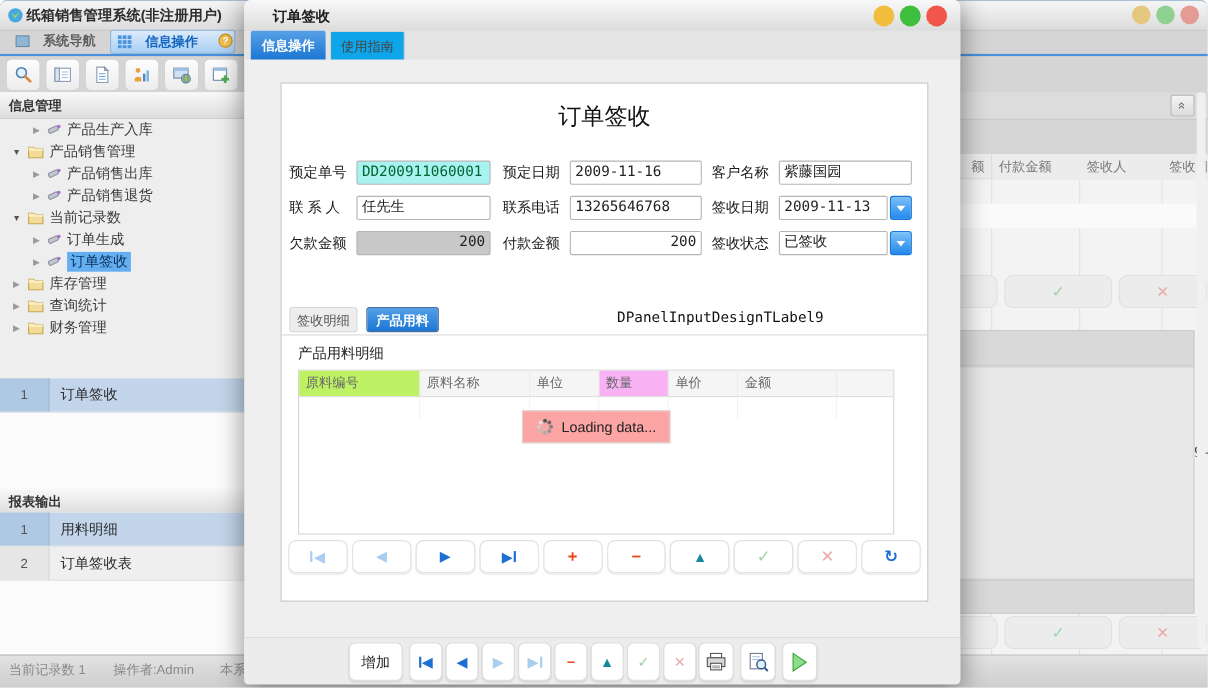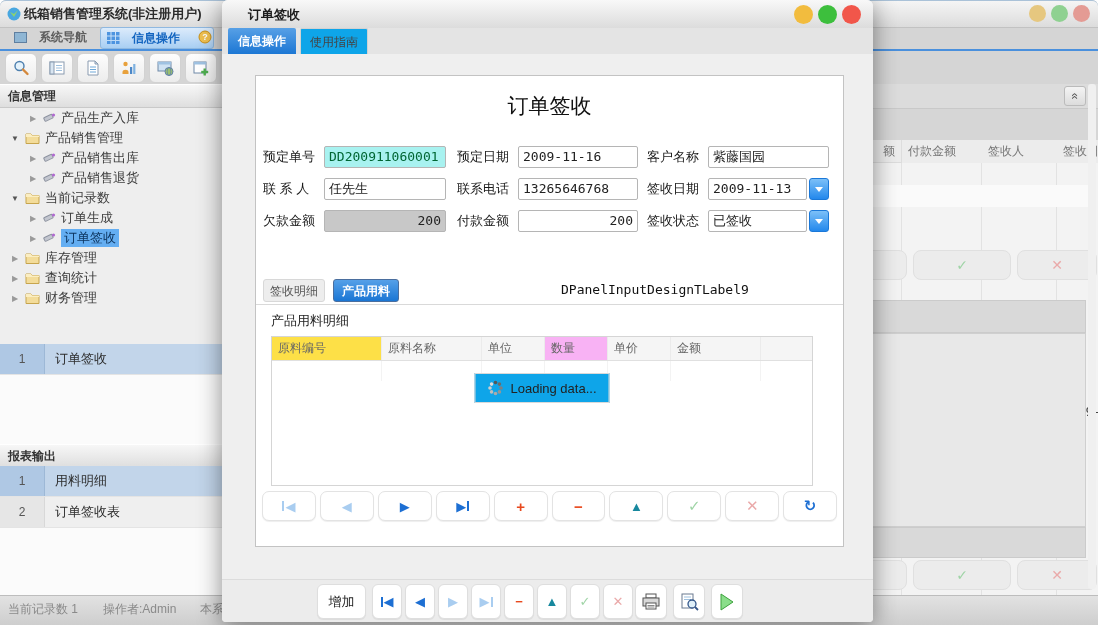--- a/index.html
+++ b/index.html
@@ -89,25 +89,25 @@
         background:linear-gradient(#7cc0f8,#2388ec);border:1px solid #1b78d8;box-sizing:border-box;
         display:flex;align-items:center;justify-content:center;}
   .dbtn i{width:0;height:0;border-left:4px solid transparent;border-right:4px solid transparent;border-top:5px solid #fff;}
   .stab{position:absolute;top:0;height:23px;line-height:23px;text-align:center;font-size:12px;border-radius:3px;}
   .stab.idle{background:#ededed;border:1px solid #d8d8d8;color:#555;box-sizing:border-box;}
   .stab.active{background:linear-gradient(#55a0e8,#1a76d4);border:1px solid #4a6e9e;color:#fff;font-weight:bold;box-sizing:border-box;}
   .mono{font-family:"DejaVu Sans Mono",monospace;}
   .grid{position:absolute;left:15px;top:260px;width:540px;height:148px;border:1px solid #d5d5d5;background:#fff;}
   .ghead{display:flex;height:23px;background:#f5f5f5;border-bottom:1px solid #e0e0e0;}
   .gh{border-right:1px solid #ebebeb;font-size:12px;color:#666;line-height:23px;padding-left:6px;box-sizing:border-box;}
-  .gh.cy{background:#fde047;} .gh.pk{background:#f8b2f4;}
+  .gh.cy{background:#bef264;} .gh.pk{background:#f8b2f4;}
   .grow0{display:flex;height:20px;}
   .grow0 div{border-right:1px solid #f3f3f3;box-sizing:border-box;}
   .loadbox{position:absolute;left:50%;transform:translateX(-50%);top:36px;display:flex;gap:7px;align-items:center;
-           background:#0ea5e9;border:1px solid #d9d9d9;padding:6px 12px;font-size:13px;color:#222;}
+           background:#fca5a5;border:1px solid #d9d9d9;padding:6px 12px;font-size:13px;color:#222;}
   .nav{position:absolute;left:6px;right:6px;top:415px;height:30px;display:flex;gap:4px;}
   .nbtn{flex:1;background:#fff;border:1px solid #e3e3e3;border-radius:7px;display:flex;align-items:center;
         justify-content:center;box-shadow:0 1px 1px rgba(0,0,0,.07);font-size:13px;}
   .ic{display:flex;align-items:center;gap:1px;line-height:1;}
   .bar{width:2px;height:10px;background:currentColor;}
   .big{font-size:15px;font-weight:bold;}
   
   .dlg-tb{position:absolute;left:0;right:0;bottom:0;height:42px;background:#ececec;border-top:1px solid #dcdcdc;
           border-radius:0 0 4px 4px;}
   .tb{position:absolute;top:4px;height:33px;background:#fff;border:1px solid #dedede;border-radius:6px;

